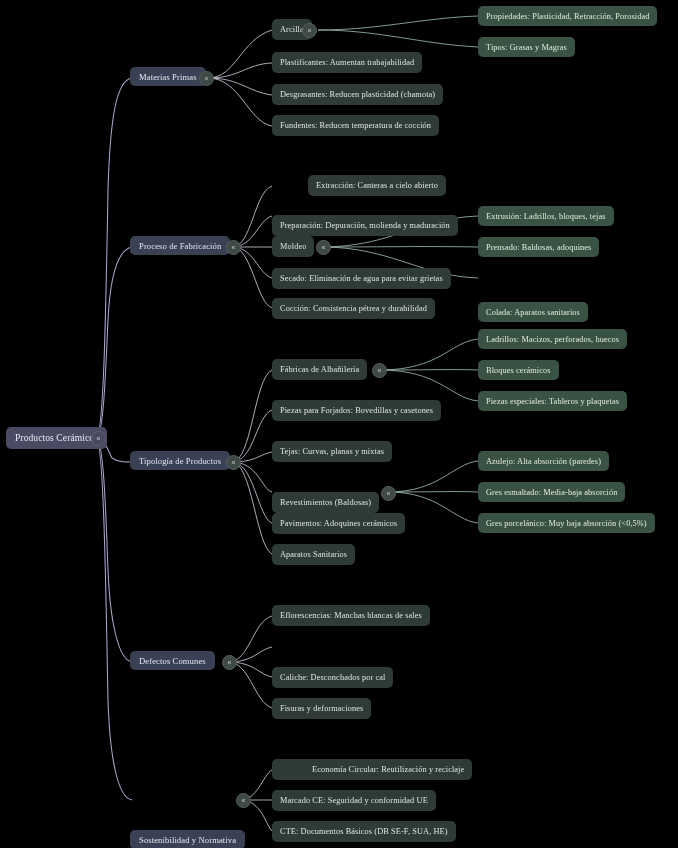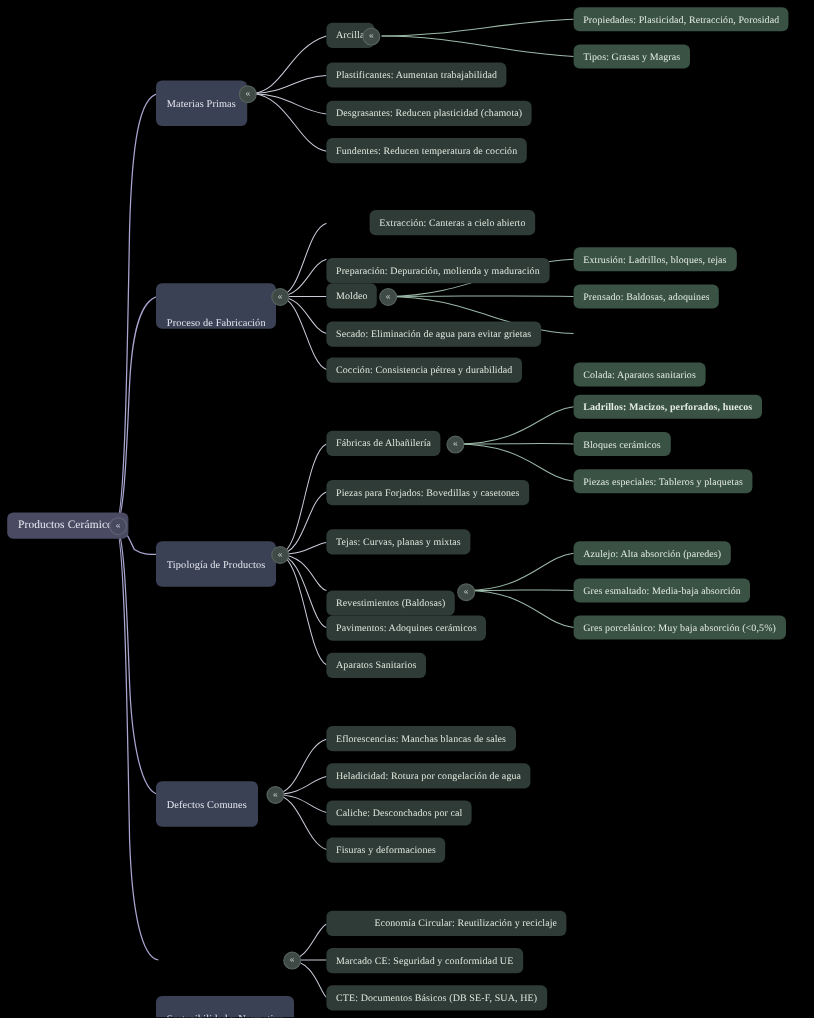--- a/index.html
+++ b/index.html
@@ -46,21 +46,21 @@
     font-size: 9.5px;
     padding: 0 9px;
     height: 22px;
   }
   
   .lvl1 {
     background: #3b4154;
     color: #e4e7f0;
     font-size: 8.6px;
     padding: 0 9px;
-    height: 38px;
+    height: 19px;
   }
   
   .lvl2 {
     background: #2e3b36;
     color: #dfe6de;
     font-size: 8.3px;
     padding: 0 8px;
     height: 21px;
   }
   
@@ -190,21 +190,21 @@
   <div class="node lvl2" style="left:272px; top:52px;">
     <span class="label">Plastificantes: Aumentan trabajabilidad</span>
   </div>
   <div class="node lvl2" style="left:272px; top:84px;">
     <span class="label">Desgrasantes: Reducen plasticidad (chamota)</span>
   </div>
   <div class="node lvl2" style="left:272px; top:115px;">
     <span class="label">Fundentes: Reducen temperatura de cocción</span>
   </div>
 
-  <div class="node lvl1" style="left:130px; top:236px;align-items:flex-end;">
+  <div class="node lvl1" style="left:130px; top:236px;">
     <span class="label">Proceso de Fabricación</span>
   </div>
   <div class="toggle" style="left:226px; top:240px;">«</div>
 
   <div class="node lvl2" style="left:272px; top:175px;margin-left:36px;">
     <span class="label">Extracción: Canteras a cielo abierto</span>
   </div>
   <div class="node lvl2" style="left:272px; top:215px;">
     <span class="label">Preparación: Depuración, molienda y maduración</span>
   </div>
@@ -234,21 +234,21 @@
   <div class="node lvl1" style="left:130px; top:451px;">
     <span class="label">Tipología de Productos</span>
   </div>
   <div class="toggle" style="left:226px; top:455px;">«</div>
 
   <div class="node lvl2" style="left:272px; top:359px;">
     <span class="label">Fábricas de Albañilería</span>
   </div>
   <div class="toggle" style="left:372px; top:363px;">«</div>
 
-  <div class="node lvl3" style="left:478px; top:329px;font-weight:bold;">
+  <div class="node lvl3" style="left:478px; top:329px;">
     <span class="label">Ladrillos: Macizos, perforados, huecos</span>
   </div>
   <div class="node lvl3" style="left:478px; top:360px;">
     <span class="label">Bloques cerámicos</span>
   </div>
   <div class="node lvl3" style="left:478px; top:391px;">
     <span class="label">Piezas especiales: Tableros y plaquetas</span>
   </div>
 
   <div class="node lvl2" style="left:272px; top:400px;">
@@ -281,23 +281,20 @@
   </div>
 
   <div class="node lvl1" style="left:130px; top:651px;">
     <span class="label">Defectos Comunes</span>
   </div>
   <div class="toggle" style="left:222px; top:655px;">«</div>
 
   <div class="node lvl2" style="left:272px; top:605px;">
     <span class="label">Eflorescencias: Manchas blancas de sales</span>
   </div>
-  <div class="node lvl2" style="left:272px; top:636px;">
-    <span class="label">Heladicidad: Rotura por congelación de agua</span>
-  </div>
   <div class="node lvl2" style="left:272px; top:667px;">
     <span class="label">Caliche: Desconchados por cal</span>
   </div>
   <div class="node lvl2" style="left:272px; top:698px;">
     <span class="label">Fisuras y deformaciones</span>
   </div>
 
   <div class="node lvl1" style="left:130px; top:830px;">
     <span class="label">Sostenibilidad y Normativa</span>
   </div>

